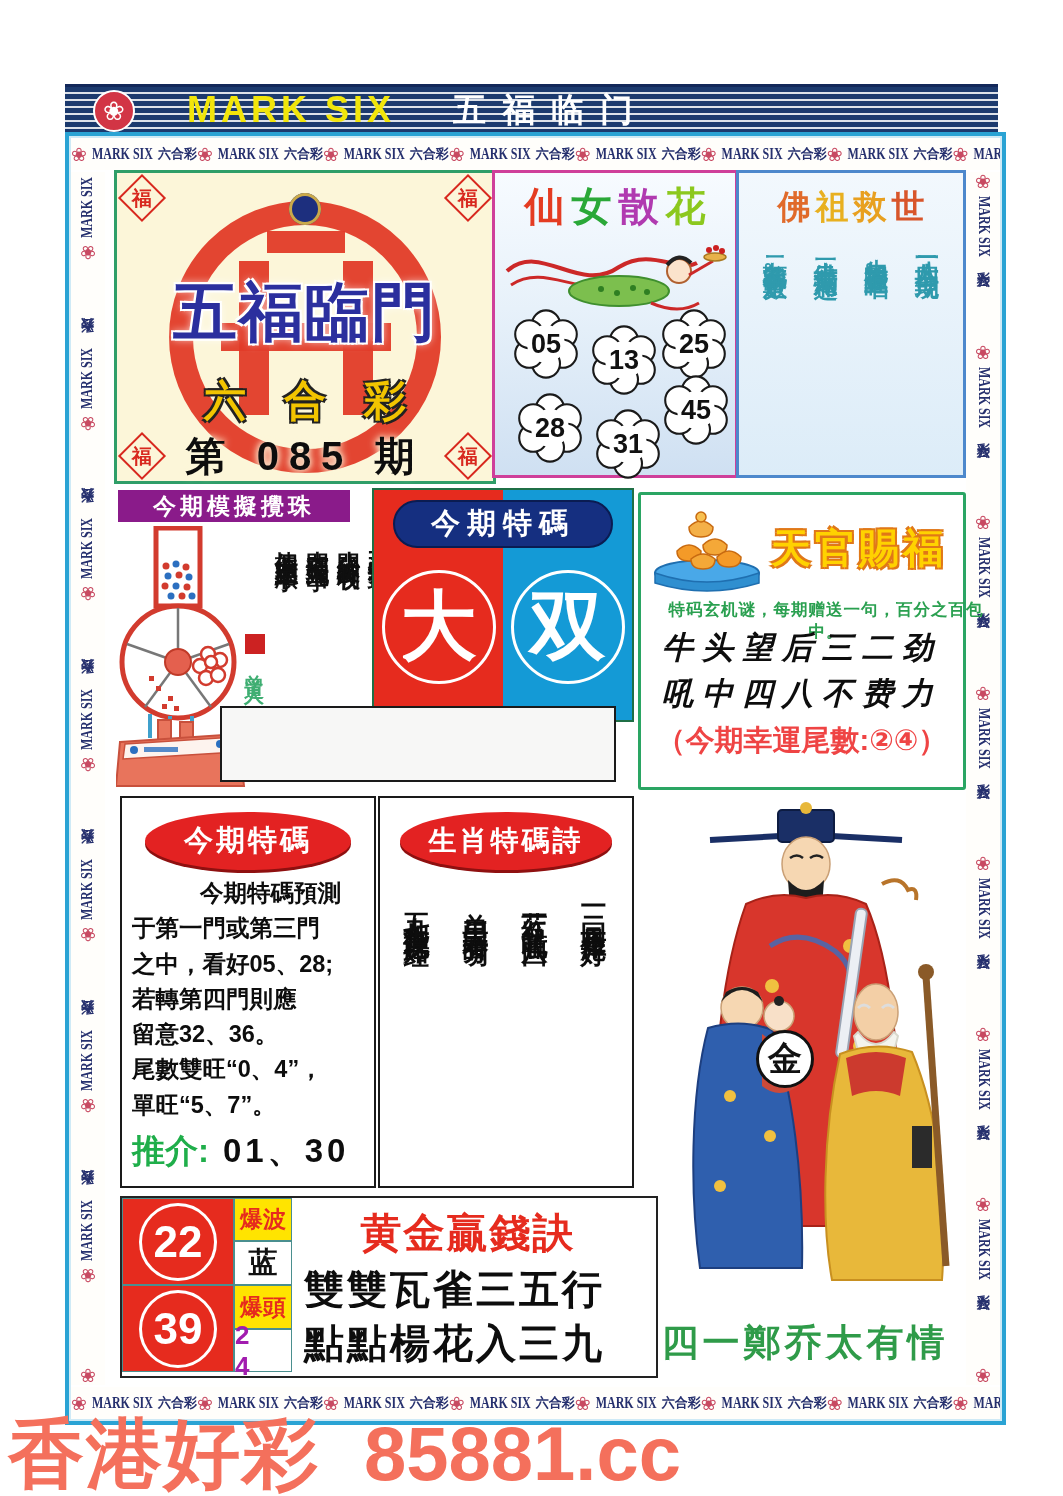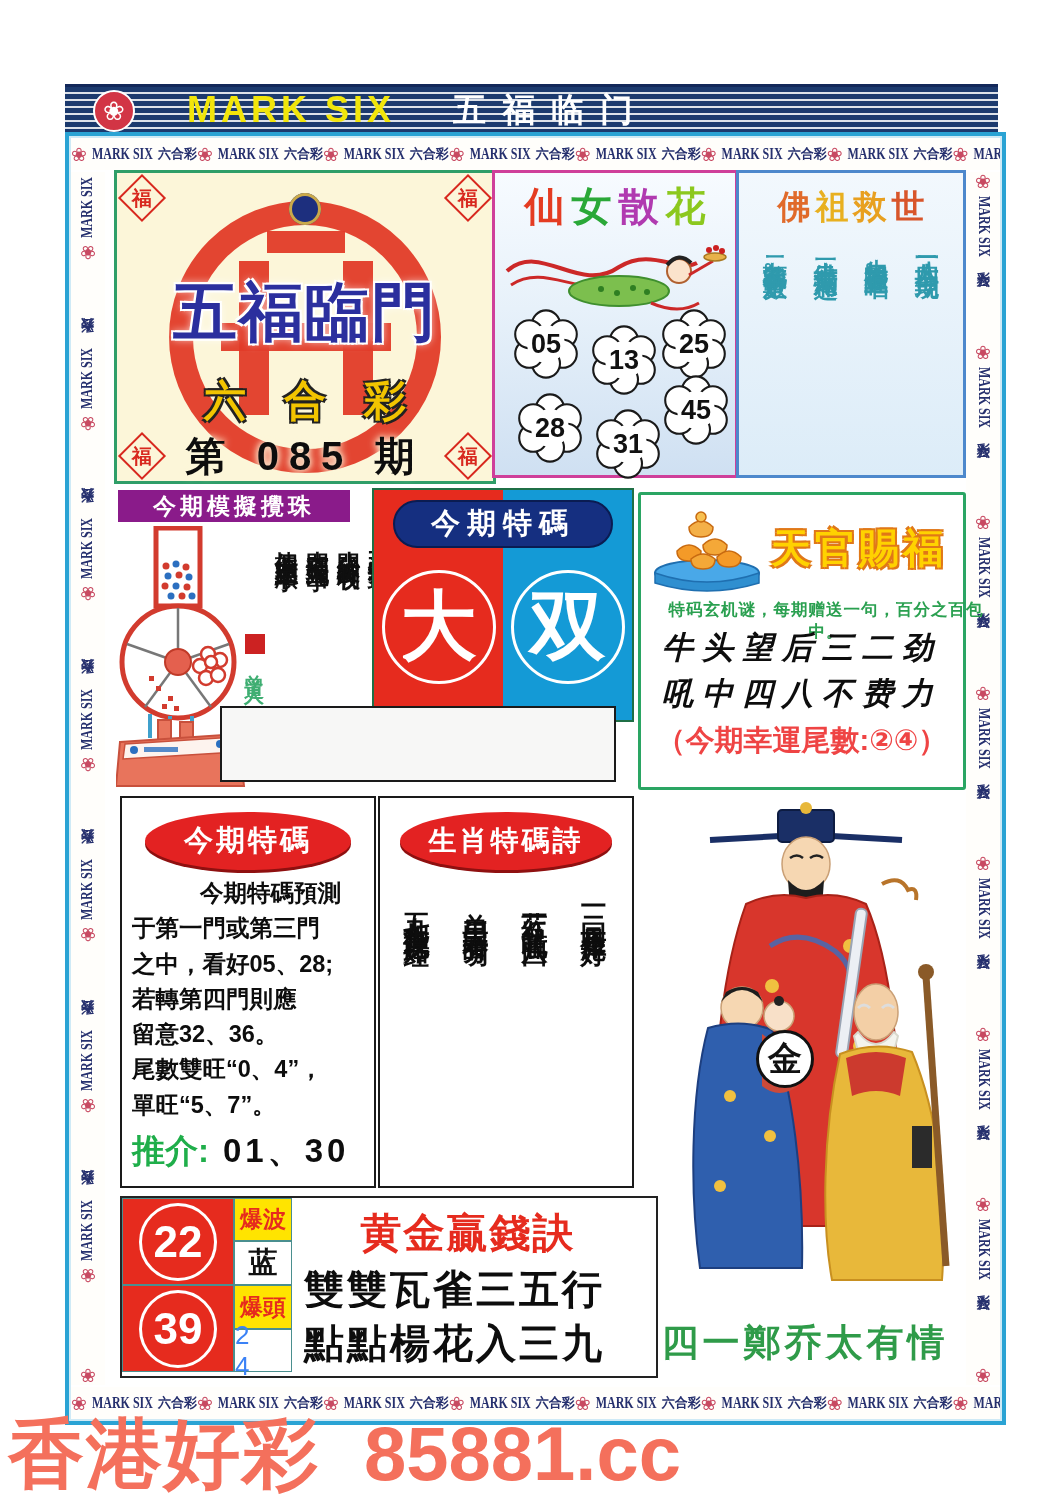--- a/index.html
+++ b/index.html
@@ -176,22 +176,22 @@
   .g-num1 { left:0; top:0; width:112px; height:87px; background:#e62b1e; }
   .g-num2 { left:0; top:87px; width:112px; height:87px; background:#e62b1e; }
   .circle-num { width:72px; height:72px; border:3px solid #fff; border-radius:50%; color:#fff;
     font-size:44px; font-weight:800; display:flex; align-items:center; justify-content:center; }
   .g-l1 { left:112px; top:0; width:58px; height:43px; background:#ffe400; color:#e62b1e;
     font-size:23px; font-weight:900; }
   .g-v1 { left:112px; top:43px; width:58px; height:44px; background:#fff; color:#111;
     font-size:29px; font-weight:900; }
   .g-l2 { left:112px; top:87px; width:58px; height:44px; background:#ffe400; color:#e62b1e;
     font-size:23px; font-weight:900; }
-  .g-v2 { left:112px; top:131px; width:58px; height:43px; background:#fff; color:#3b82f6;
-    font-size:26px; font-weight:400; letter-spacing:8px; }
+  .g-v2 { left:112px; top:131px; width:58px; height:43px; background:#fff; color:#a21caf;
+    font-size:26px; font-weight:700; letter-spacing:8px; }
   .gold-title { position:absolute; left:196px; top:8px; width:300px; text-align:center; color:#e62b1e;
     font-size:41px; font-weight:900; letter-spacing:2px; }
   .gold-line { position:absolute; left:182px; width:324px; color:#0d0d0d; font-size:40px;
     font-weight:900; letter-spacing:3px; white-space:nowrap; }
   .gold-line1 { top:64px; } .gold-line2 { top:118px; }
 
   
   .footer { position:absolute; left:8px; top:1412px; width:1050px; height:84px;
     display:flex; align-items:center; gap:44px; color:#f4705c; font-weight:900; }
   .footer span { line-height:1; }

